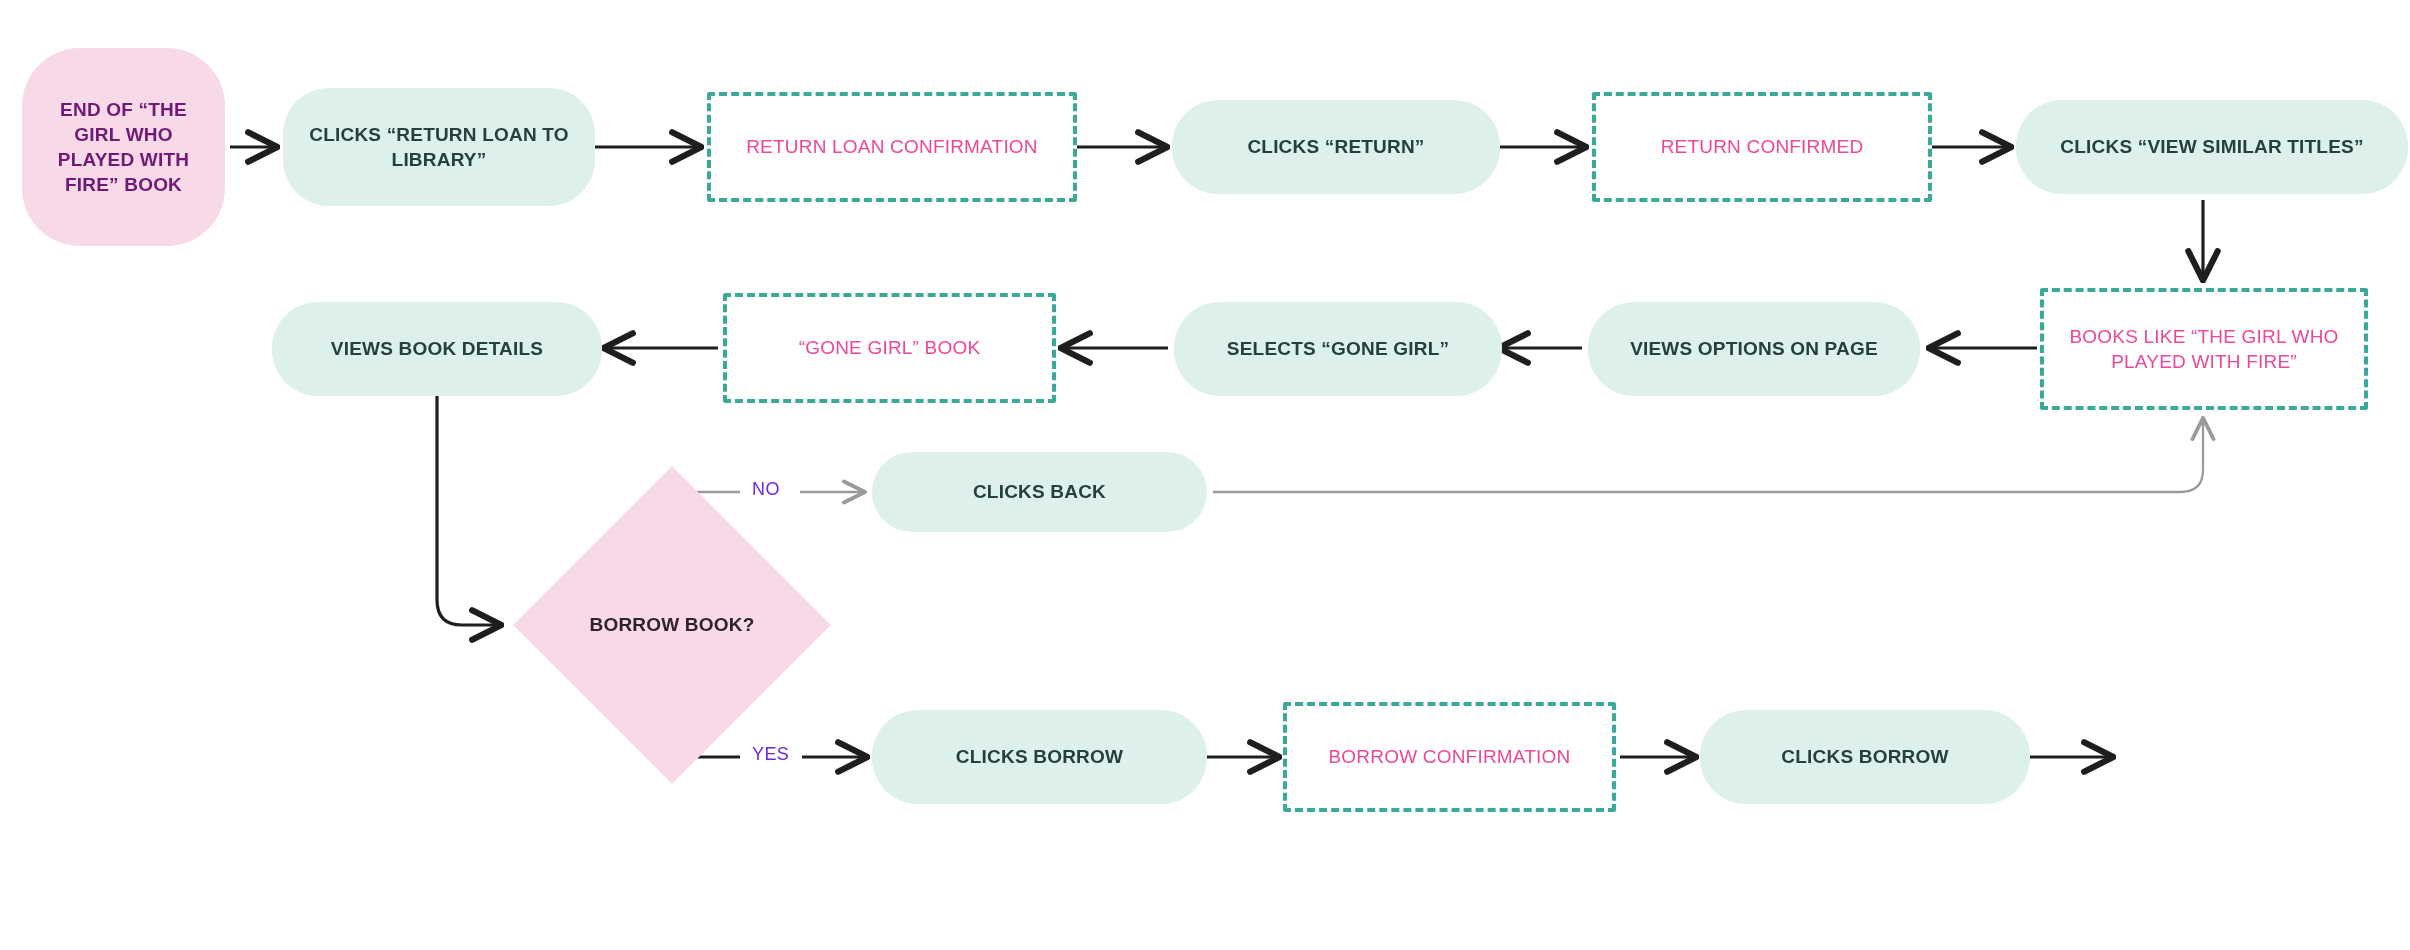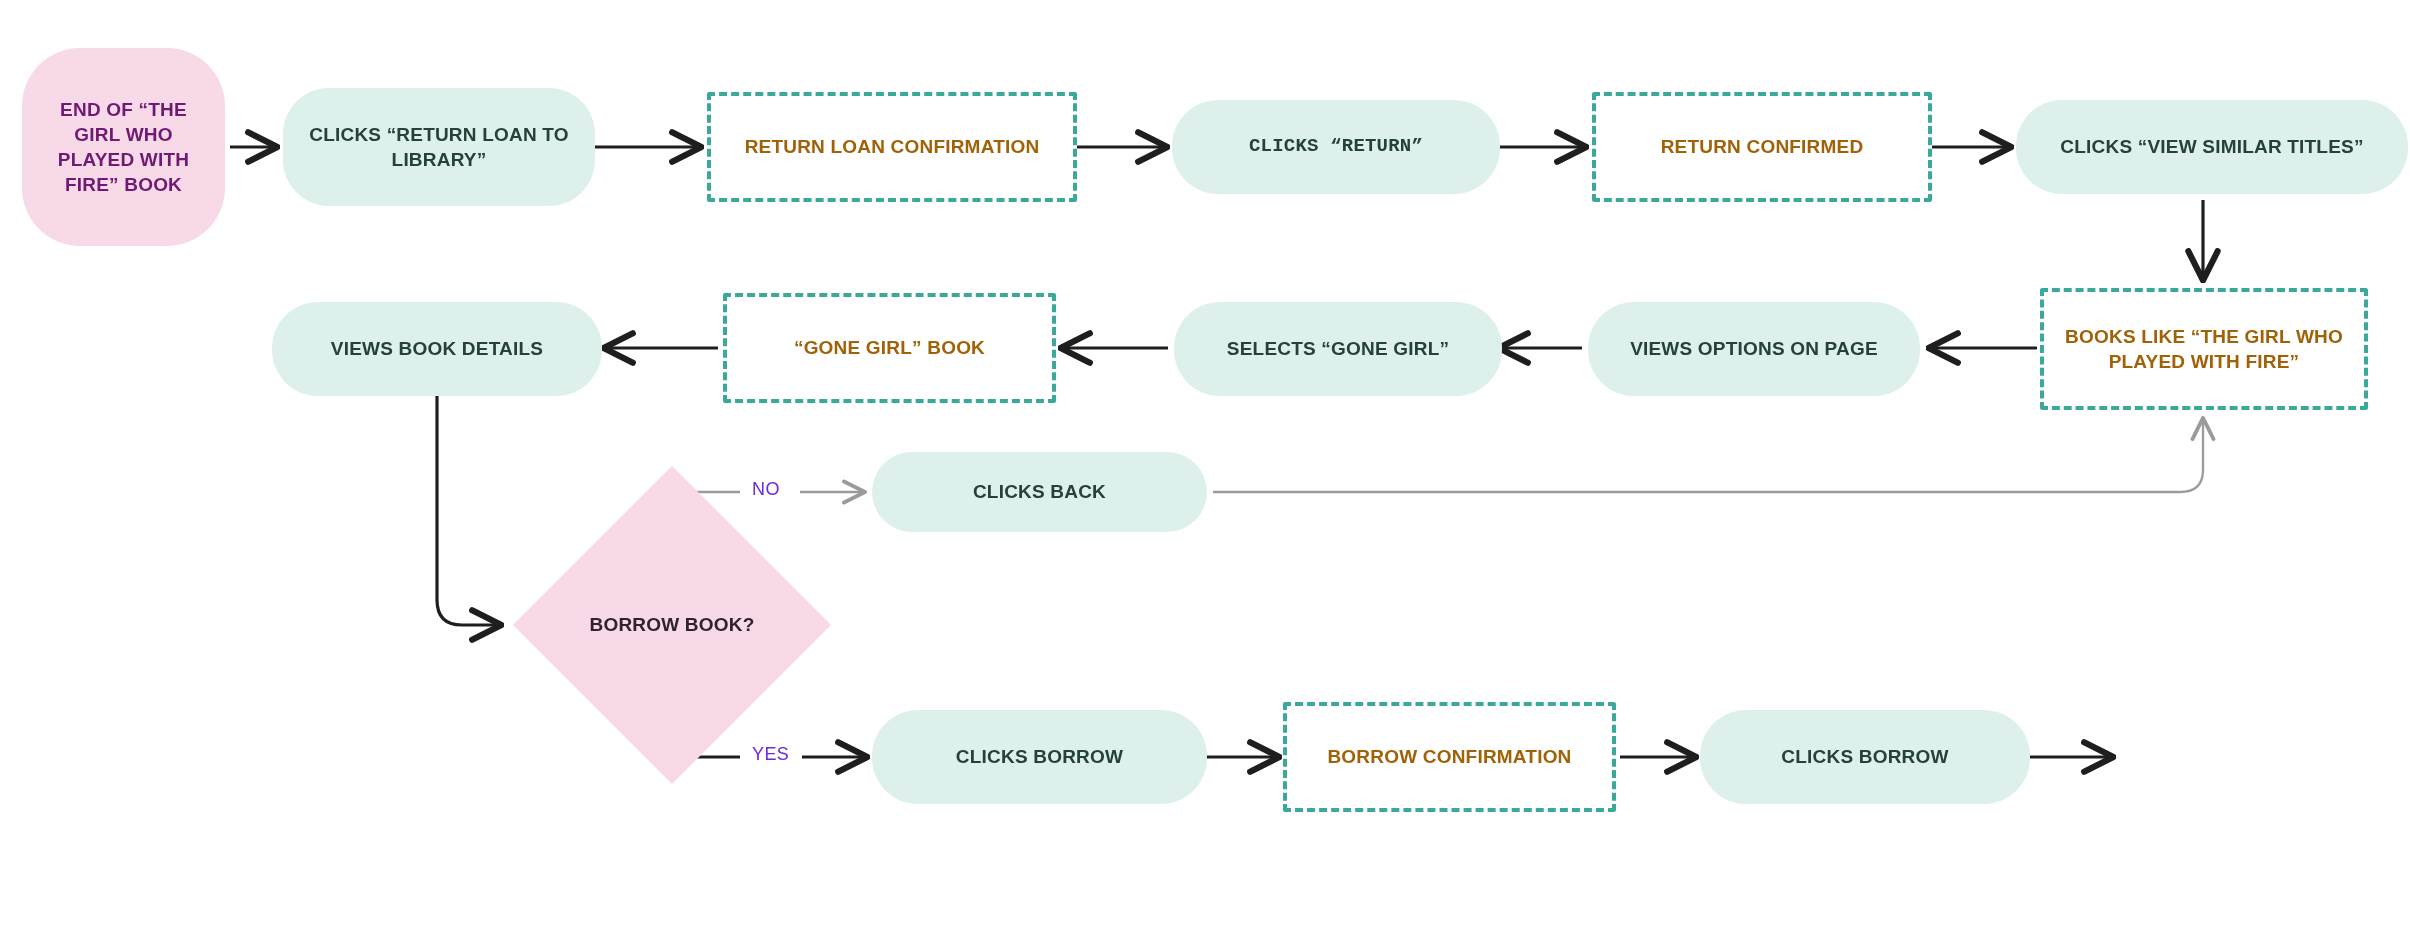--- a/index.html
+++ b/index.html
@@ -15,21 +15,21 @@
   
   .term{background:#f7d9e8;border-radius:58px;}
   .term .lbl{color:#701a75;font-weight:bold;font-size:19px;}
 
   
   .proc{background:#ddf0ec;border-radius:46px;}
   .proc .lbl{color:#26403c;font-weight:bold;font-size:19px;}
 
   
   .screen{background:transparent;border:4px dashed #3aa99a;border-radius:3px;}
-  .screen .lbl{color:#a16207;font-weight:bold;font-size:19px;}
+  .screen .lbl{color:#ec4899;font-weight:normal;font-size:19px;}
 
   
   .decision{background:transparent;}
   .decision .dia{position:absolute;left:0;top:0;width:100%;height:100%;
                  background:#f7d9e8;transform:rotate(45deg) scale(.707);}
   .decision .lbl{position:relative;color:#2f2330;font-weight:bold;font-size:19px;}
 
   .edge-label{position:absolute;color:#6d28d9;font-size:18px;font-weight:normal;
               letter-spacing:.4px;background:#fff;padding:0 6px;}
 </style>
@@ -87,21 +87,21 @@
   </div>
 
   <div class="node proc" style="left:283px;top:88px;width:312px;height:118px;padding:0 22px;">
     <span class="lbl">CLICKS “RETURN LOAN TO LIBRARY”</span>
   </div>
 
   <div class="node screen" style="left:707px;top:92px;width:370px;height:110px;padding:0 16px;">
     <span class="lbl">RETURN LOAN CONFIRMATION</span>
   </div>
 
-  <div class="node proc" style="left:1172px;top:100px;width:328px;height:94px;padding:11px 20px;font-family:Liberation Mono, monospace;">
+  <div class="node proc" style="left:1172px;top:100px;width:328px;height:94px;padding:11px 20px;">
     <span class="lbl">CLICKS “RETURN”</span>
   </div>
 
   <div class="node screen" style="left:1592px;top:92px;width:340px;height:110px;padding:0 16px;">
     <span class="lbl">RETURN CONFIRMED</span>
   </div>
 
   <div class="node proc" style="left:2016px;top:100px;width:392px;height:94px;padding:0 20px;">
     <span class="lbl">CLICKS “VIEW SIMILAR TITLES”</span>
   </div>

